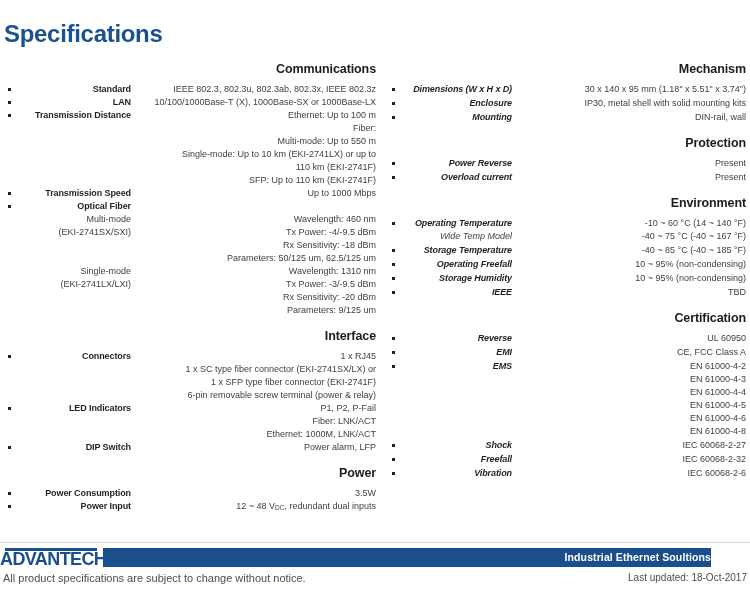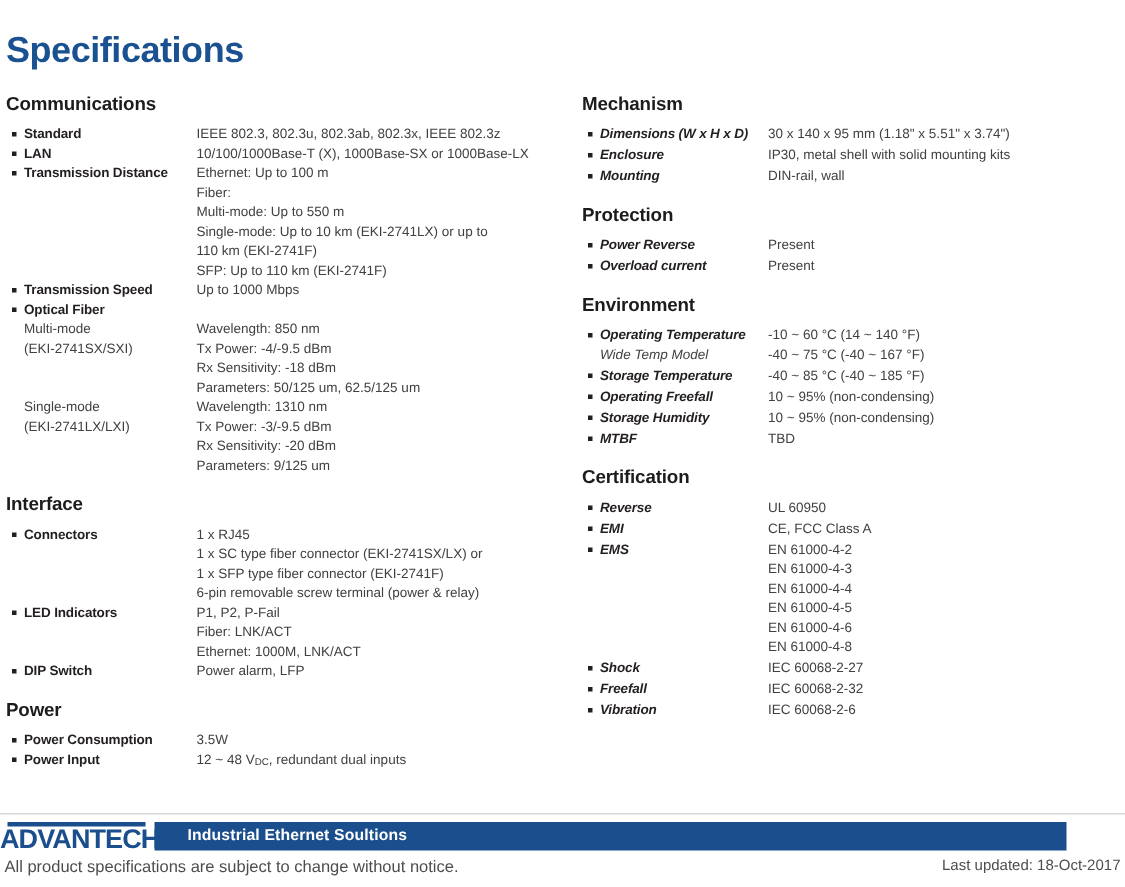--- a/index.html
+++ b/index.html
@@ -1,18 +1,18 @@
 <!DOCTYPE html>
 <html><head>
 <meta charset="utf-8">
 <style>
   * { margin:0; padding:0; box-sizing:border-box; }
   html,body { width:750px; height:591px; background:#ffffff; overflow:hidden;
     font-family:"Liberation Sans", sans-serif; }
-  #page { position:relative; width:750px; height:591px; background:#fff; }
+  #page { position:relative; width:750px; height:591px; background:#fff;text-align:right; }
 
   .page-title { position:absolute; left:4px; top:20px; font-size:24px; font-weight:bold;
     color:#1a5190; letter-spacing:-0.3px; }
 
   .col { position:absolute; top:62px; }
   #left-col  { left:4px;   width:372px; }
   #right-col { left:388px; width:358px; }
 
   .section-title { font-size:12.5px; font-weight:bold; color:#1c1c1e; line-height:14px;
     margin:12px 0 7px 0; letter-spacing:-0.1px; }
@@ -108,21 +108,21 @@
           </span>
     <span class="value-cell"></span>
   </div>
         <div class="row">
     <span class="bullet-cell"></span>
     <span class="label-cell">
             <div class="sublabel-line">Multi-mode</div>
             <div class="sublabel-line">(EKI-2741SX/SXI)</div>
           </span>
     <span class="value-cell">
-            <div class="value-line">Wavelength: 850 nm</div>
+            <div class="value-line">Wavelength: 460 nm</div>
             <div class="value-line">Tx Power: -4/-9.5 dBm</div>
             <div class="value-line">Rx Sensitivity: -18 dBm</div>
             <div class="value-line">Parameters: 50/125 um, 62.5/125 um</div>
           </span>
   </div>
         <div class="row">
     <span class="bullet-cell"></span>
     <span class="label-cell">
             <div class="sublabel-line">Single-mode</div>
             <div class="sublabel-line">(EKI-2741LX/LXI)</div>
@@ -310,21 +310,21 @@
           </span>
     <span class="value-cell">
             <div class="value-line">10 ~ 95% (non-condensing)</div>
           </span>
   </div>
         <div class="row">
     <span class="bullet-cell">
             <span class="bullet-sq"></span>
           </span>
     <span class="label-cell">
-            <div class="label-line">MTBF</div>
+            <div class="label-line">IEEE</div>
           </span>
     <span class="value-cell">
             <div class="value-line">TBD</div>
           </span>
   </div>
       </div>
       <div class="section">
     <div class="section-title">Certification</div>
   <div class="row">
     <span class="bullet-cell">

